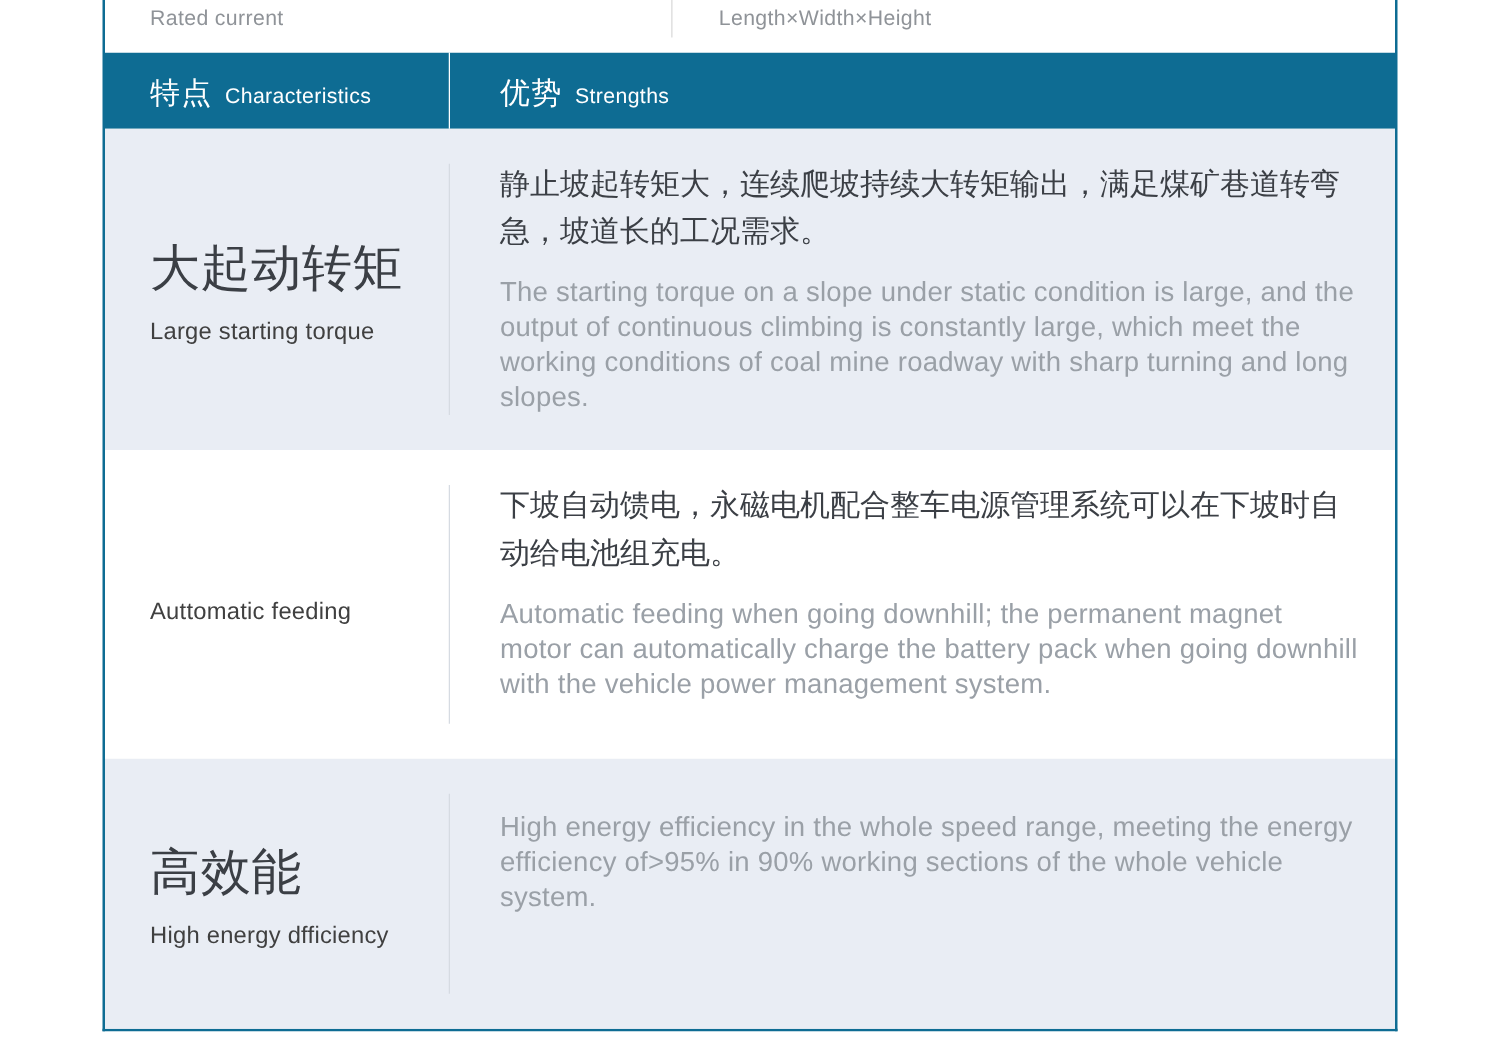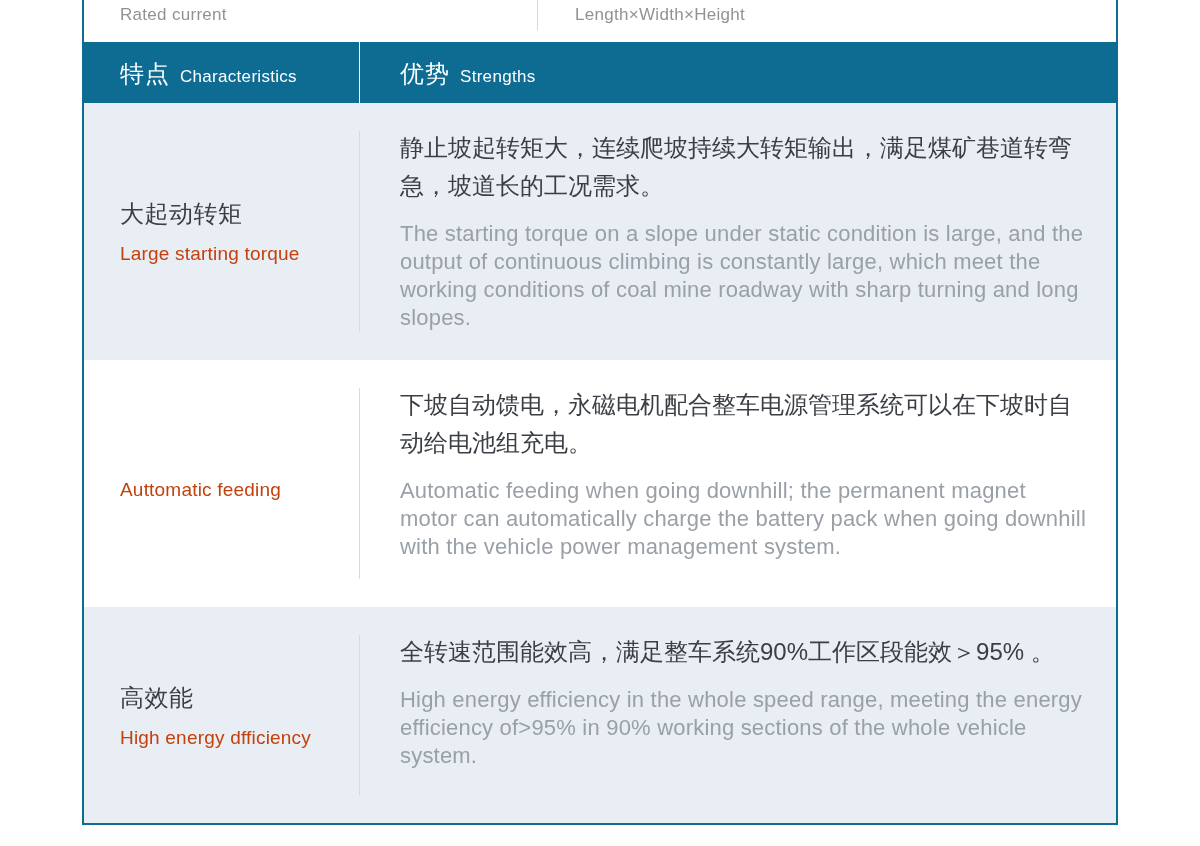--- a/index.html
+++ b/index.html
@@ -30,22 +30,22 @@
   .h-en{ font-size:17px; margin-left:10px; letter-spacing:.3px; }
 
   
   .feature-row{ display:flex; background:#ffffff; }
   .feature-row.alt{ background:#e9edf4; }
   .r0{ min-height:250px; }
   .r1{ min-height:247px; }
   .r2{ min-height:216px; }
 
   .cell-left{ width:275px; padding-left:36px; display:flex; flex-direction:column; justify-content:center; }
-  .title-zh{ font-size:24px; color:#3b3f45; letter-spacing:.5px; }
-  .title-en{ font-size:19px; color:#c2410c; margin-top:13px; letter-spacing:.2px; }
+  .title-zh{ font-size:40px; color:#3b3f45; letter-spacing:.5px; }
+  .title-en{ font-size:19px; color:#404040; margin-top:13px; letter-spacing:.2px; }
 
   .vdiv{ width:1px; background:#d6dbe2; align-self:stretch; margin:28px 0; }
 
   .cell-right{ flex:1; padding:26px 30px 28px 40px; }
   .desc-zh{ font-size:24px; line-height:38px; color:#3b3f45; }
   .desc-en{ font-size:22px; line-height:28px; color:#9aa0a7; margin-top:15px; letter-spacing:.2px; }
 </style>
 </head>
 <body>
 
@@ -92,18 +92,17 @@
     </div>
   </div>
 
   <div class="feature-row alt r2">
     <div class="cell-left">
       <div class="title-zh">高效能</div>
       <div class="title-en">High energy dfficiency</div>
     </div>
     <div class="vdiv"></div>
     <div class="cell-right">
-      <div class="desc-zh">全转速范围能效高，满足整车系统90%工作区段能效＞95% 。</div>
       <div class="desc-en">High energy efficiency in the whole speed range, meeting the energy efficiency of&gt;95% in 90% working sections of the whole vehicle system.</div>
     </div>
   </div>
 
 </div>
 
 </body></html>

